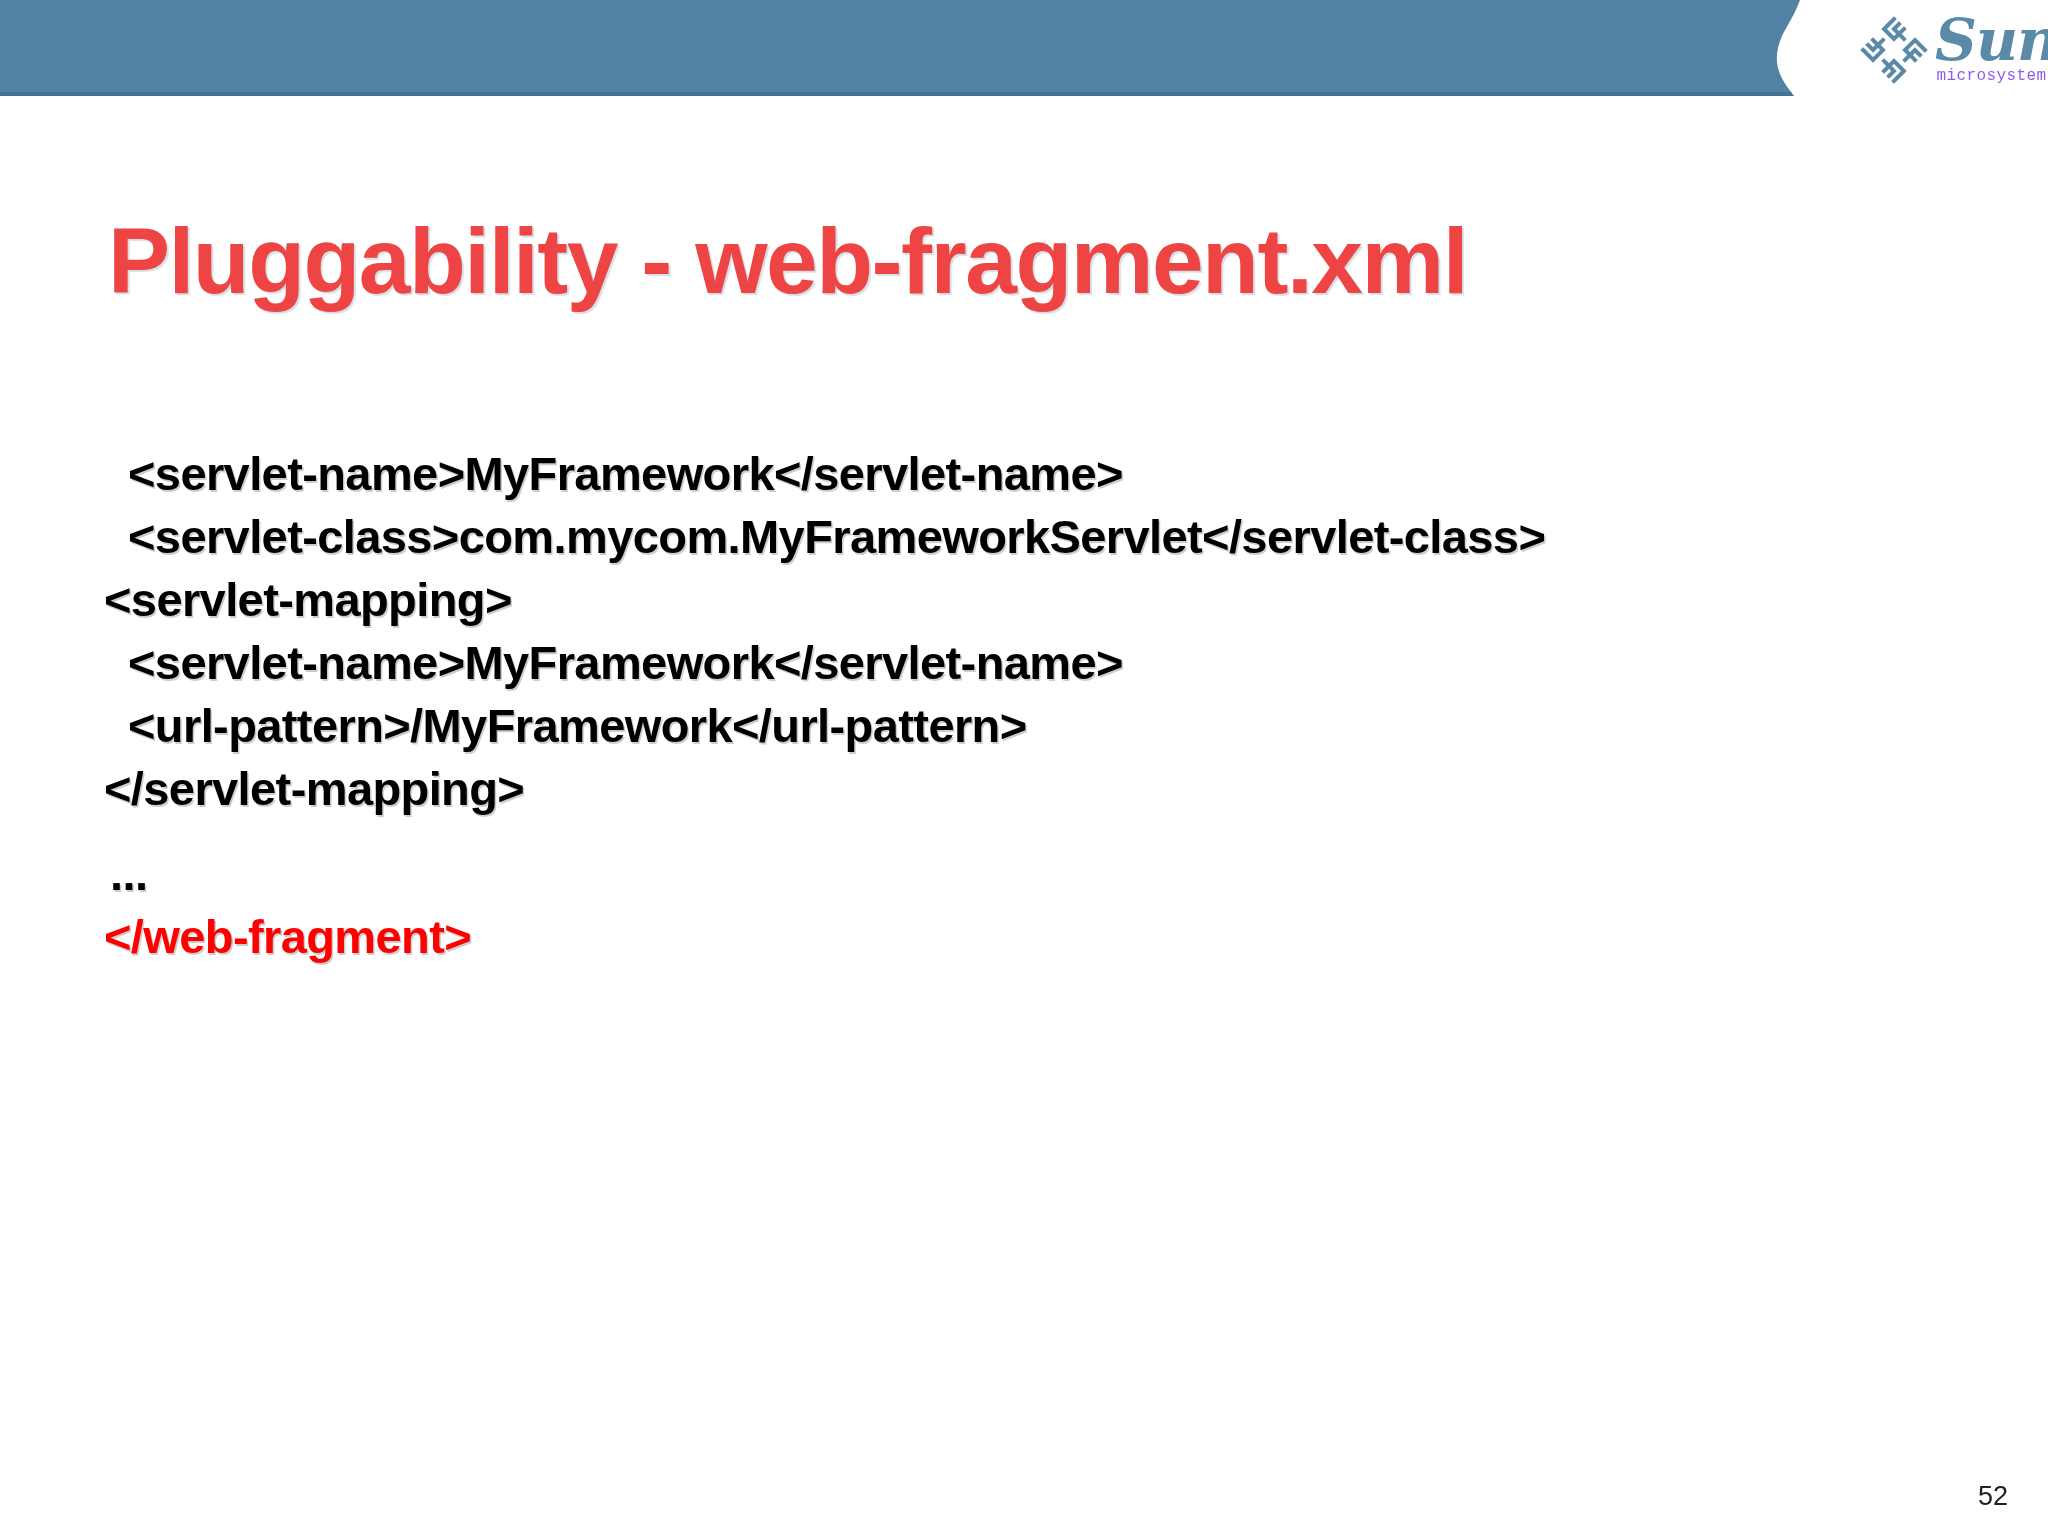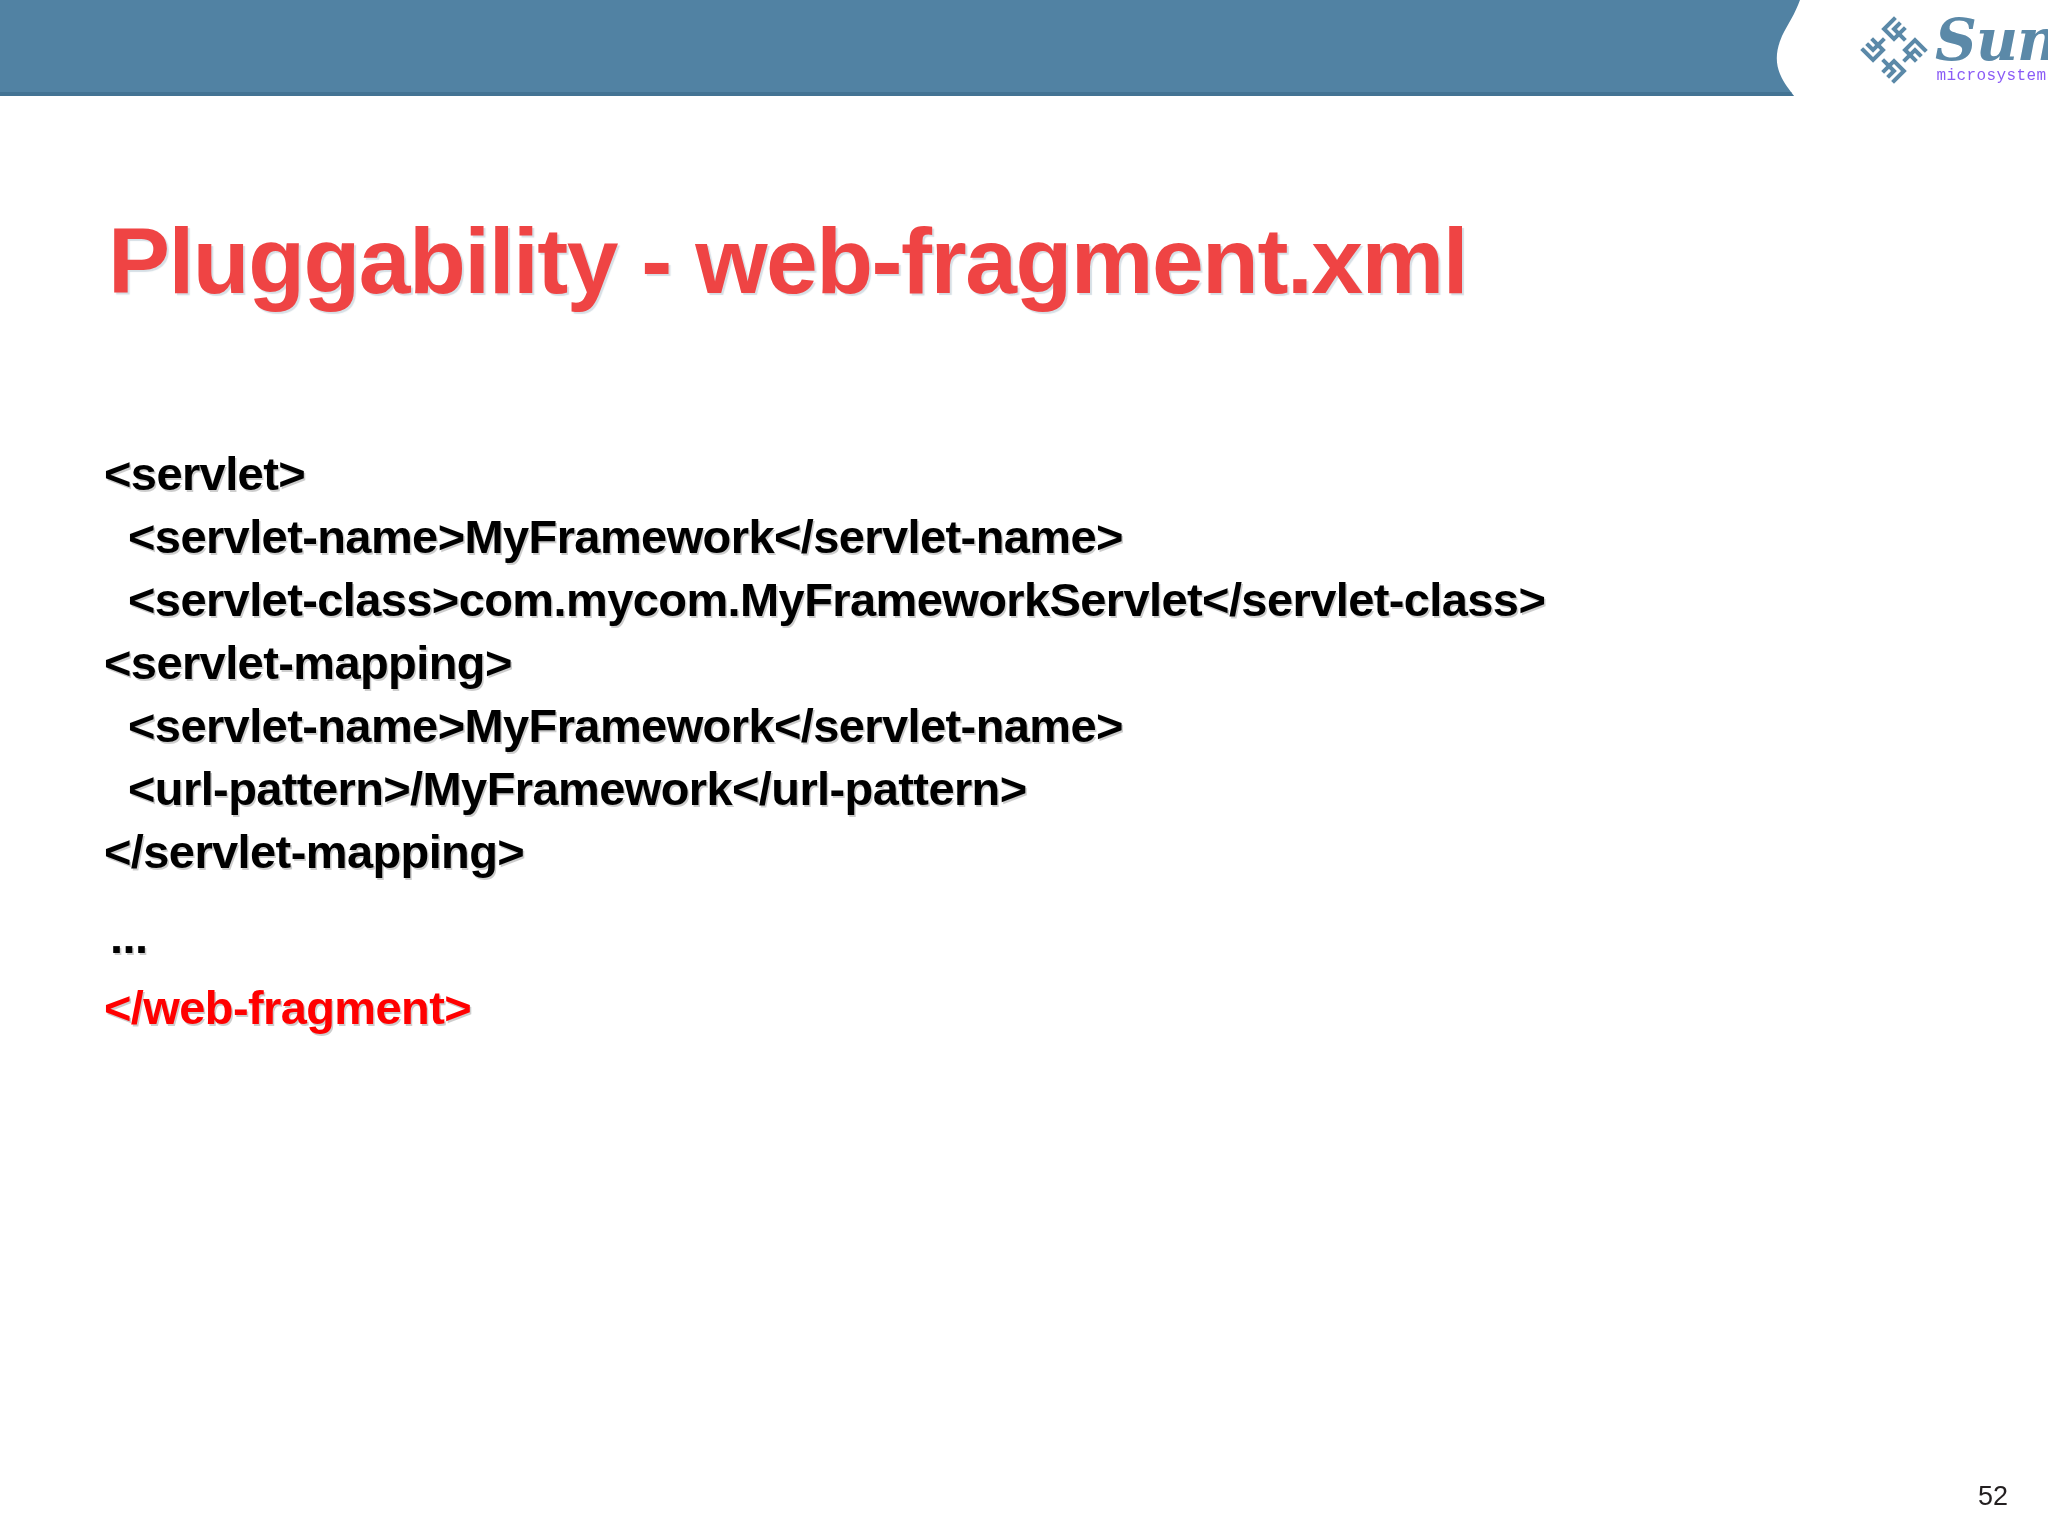--- a/index.html
+++ b/index.html
@@ -100,21 +100,21 @@
   }
   .code-line.red {
     color: #ff0000;
   }
   .code-line.indent-0 { padding-left: 4px; }
   .code-line.indent-1 { padding-left: 28px; }
   .code-line.ellipsis {
     margin-top: 22px;
     padding-left: 10px;
   }
-  .code-line.last-red { margin-top: 8px; }
+  .code-line.last-red { margin-top: 0; }
 
   
   .page-number {
     position: absolute;
     right: 40px;
     bottom: 24px;
     font-family: "Liberation Sans", sans-serif;
     font-size: 27px;
     color: #231f20;
     text-align: right;
@@ -152,21 +152,20 @@
   </svg>
   <div class="wordmark">
     <div class="sun-word">Sun</div>
     <div class="sub-word">microsystems</div>
   </div>
 </div>
 
 <div class="slide-title">Pluggability - web-fragment.xml</div>
 
 <div class="code-block" id="code-block">
-    <div class="code-line indent-0">&lt;servlet&gt;</div>
     <div class="code-line indent-1">&lt;servlet-name&gt;MyFramework&lt;/servlet-name&gt;</div>
     <div class="code-line indent-1">&lt;servlet-class&gt;com.mycom.MyFrameworkServlet&lt;/servlet-class&gt;</div>
     <div class="code-line indent-0">&lt;servlet-mapping&gt;</div>
     <div class="code-line indent-1">&lt;servlet-name&gt;MyFramework&lt;/servlet-name&gt;</div>
     <div class="code-line indent-1">&lt;url-pattern&gt;/MyFramework&lt;/url-pattern&gt;</div>
     <div class="code-line indent-0">&lt;/servlet-mapping&gt;</div>
     <div class="code-line indent-0 ellipsis">...</div>
     <div class="code-line indent-0 red last-red">&lt;/web-fragment&gt;</div>
   </div>
 

